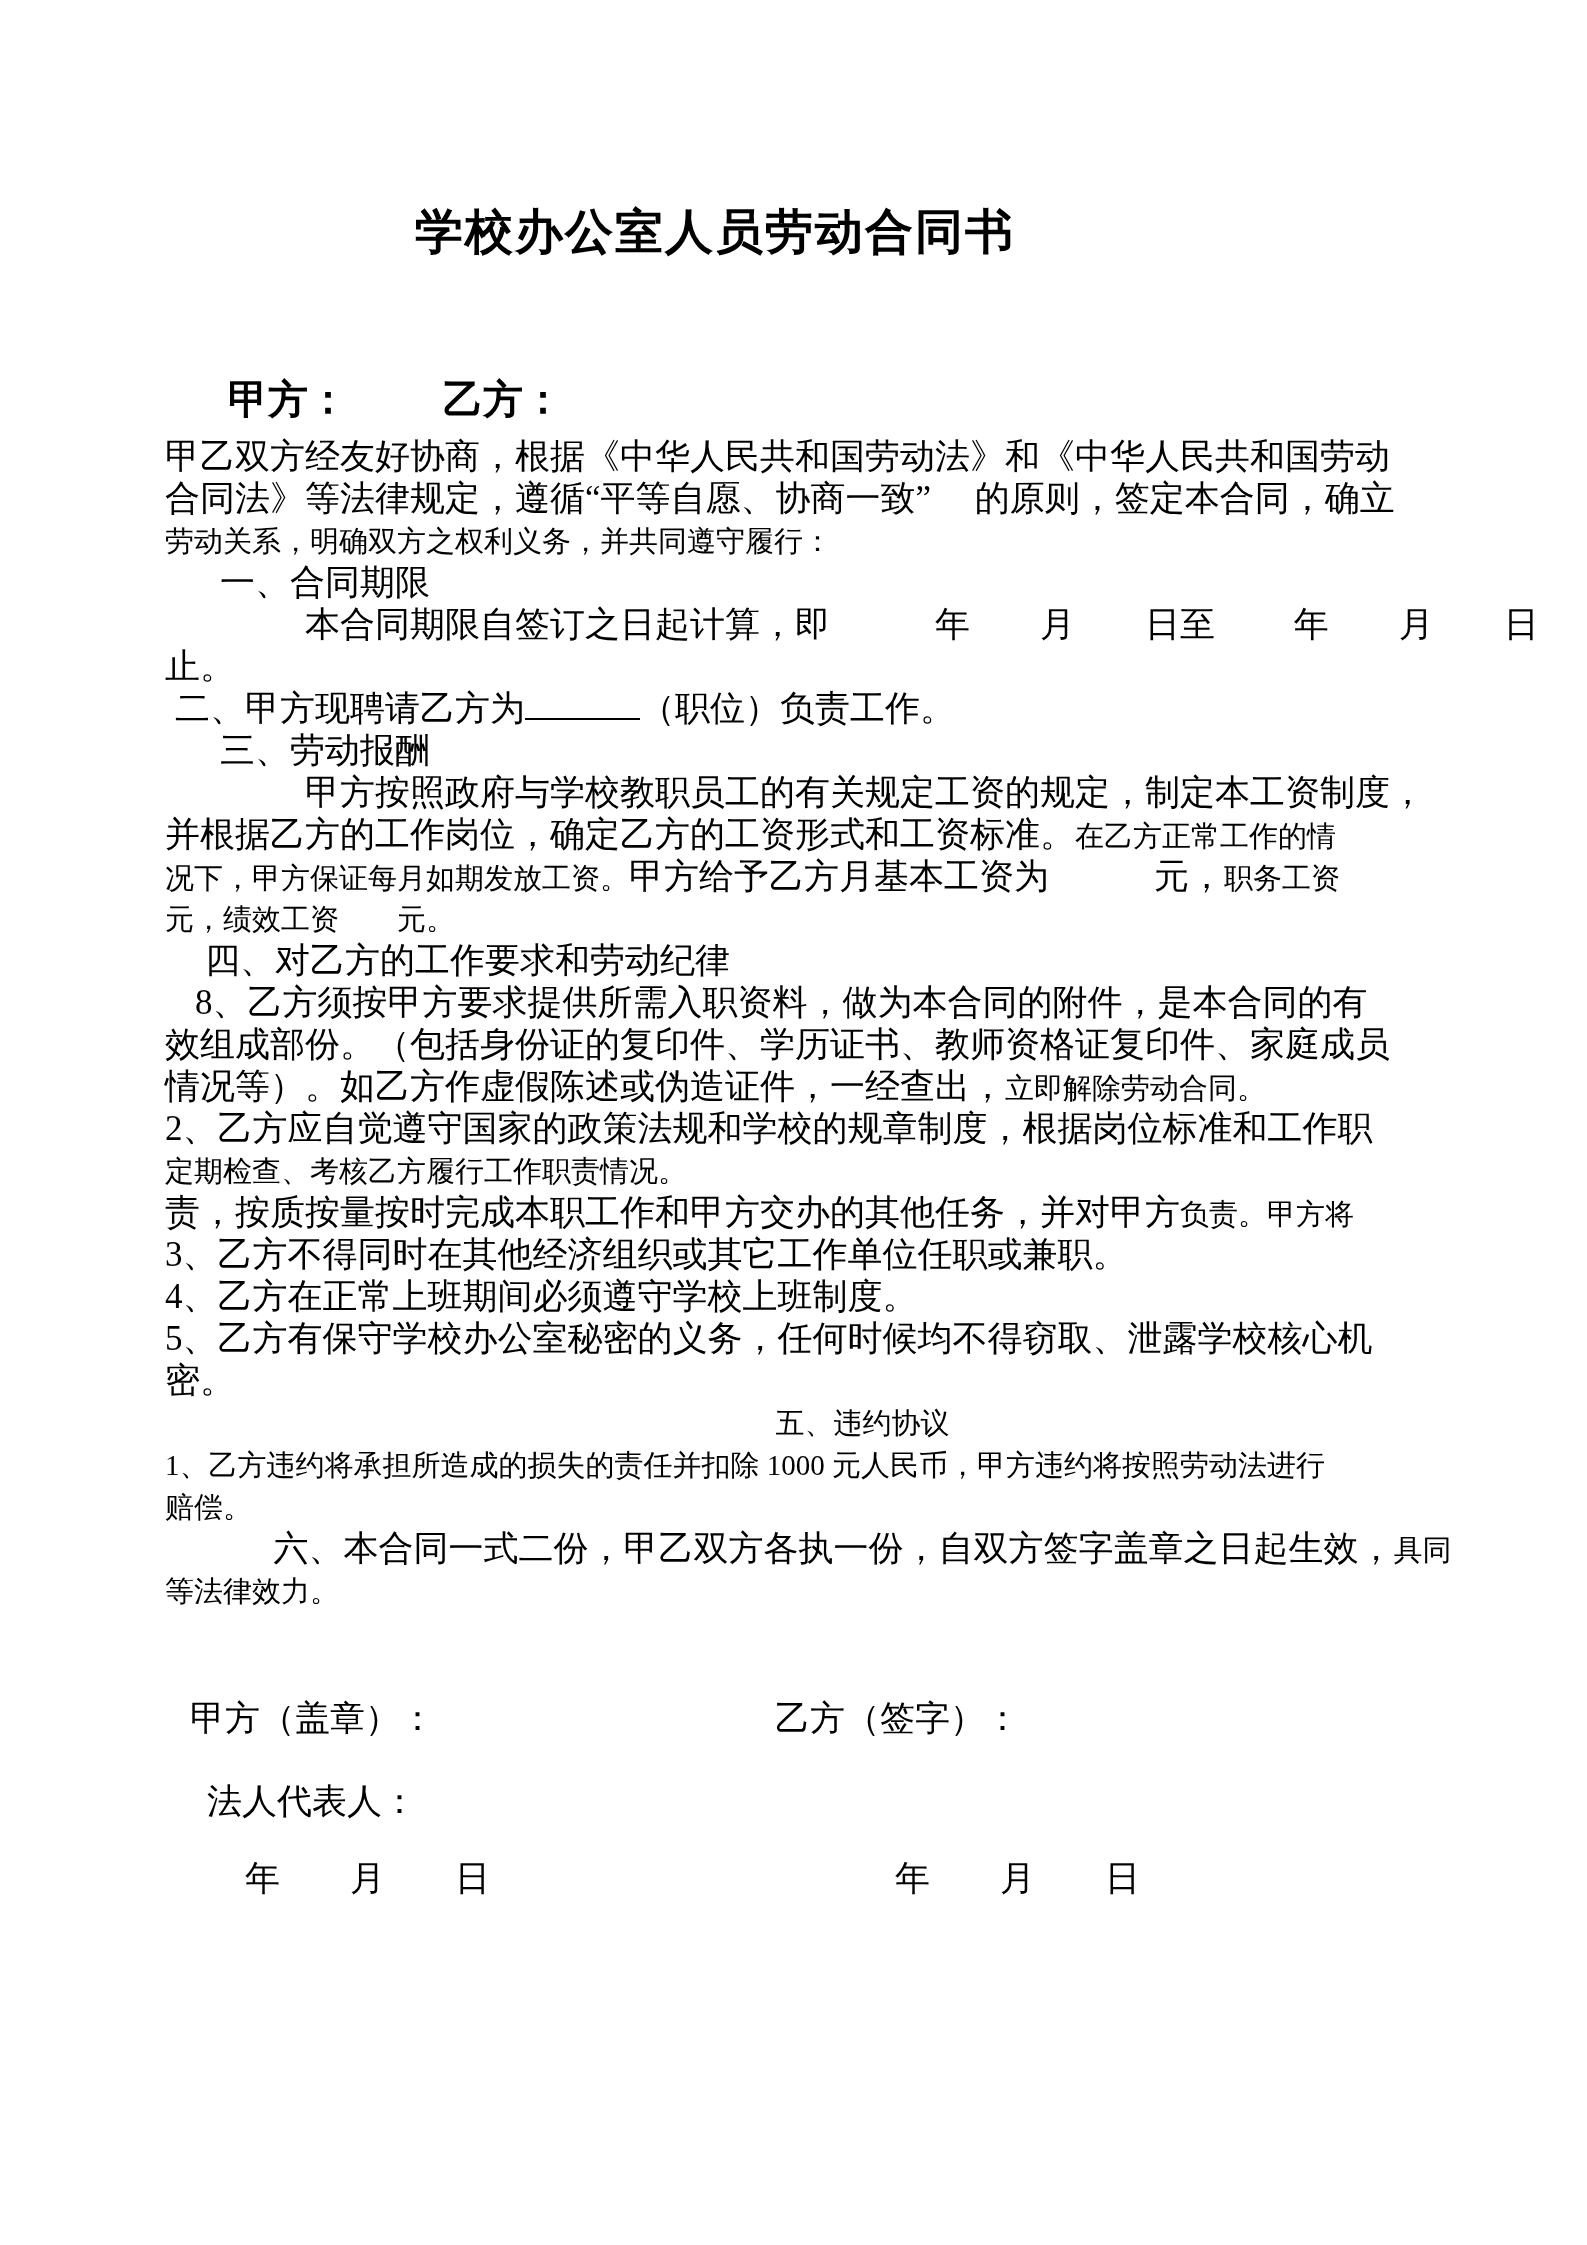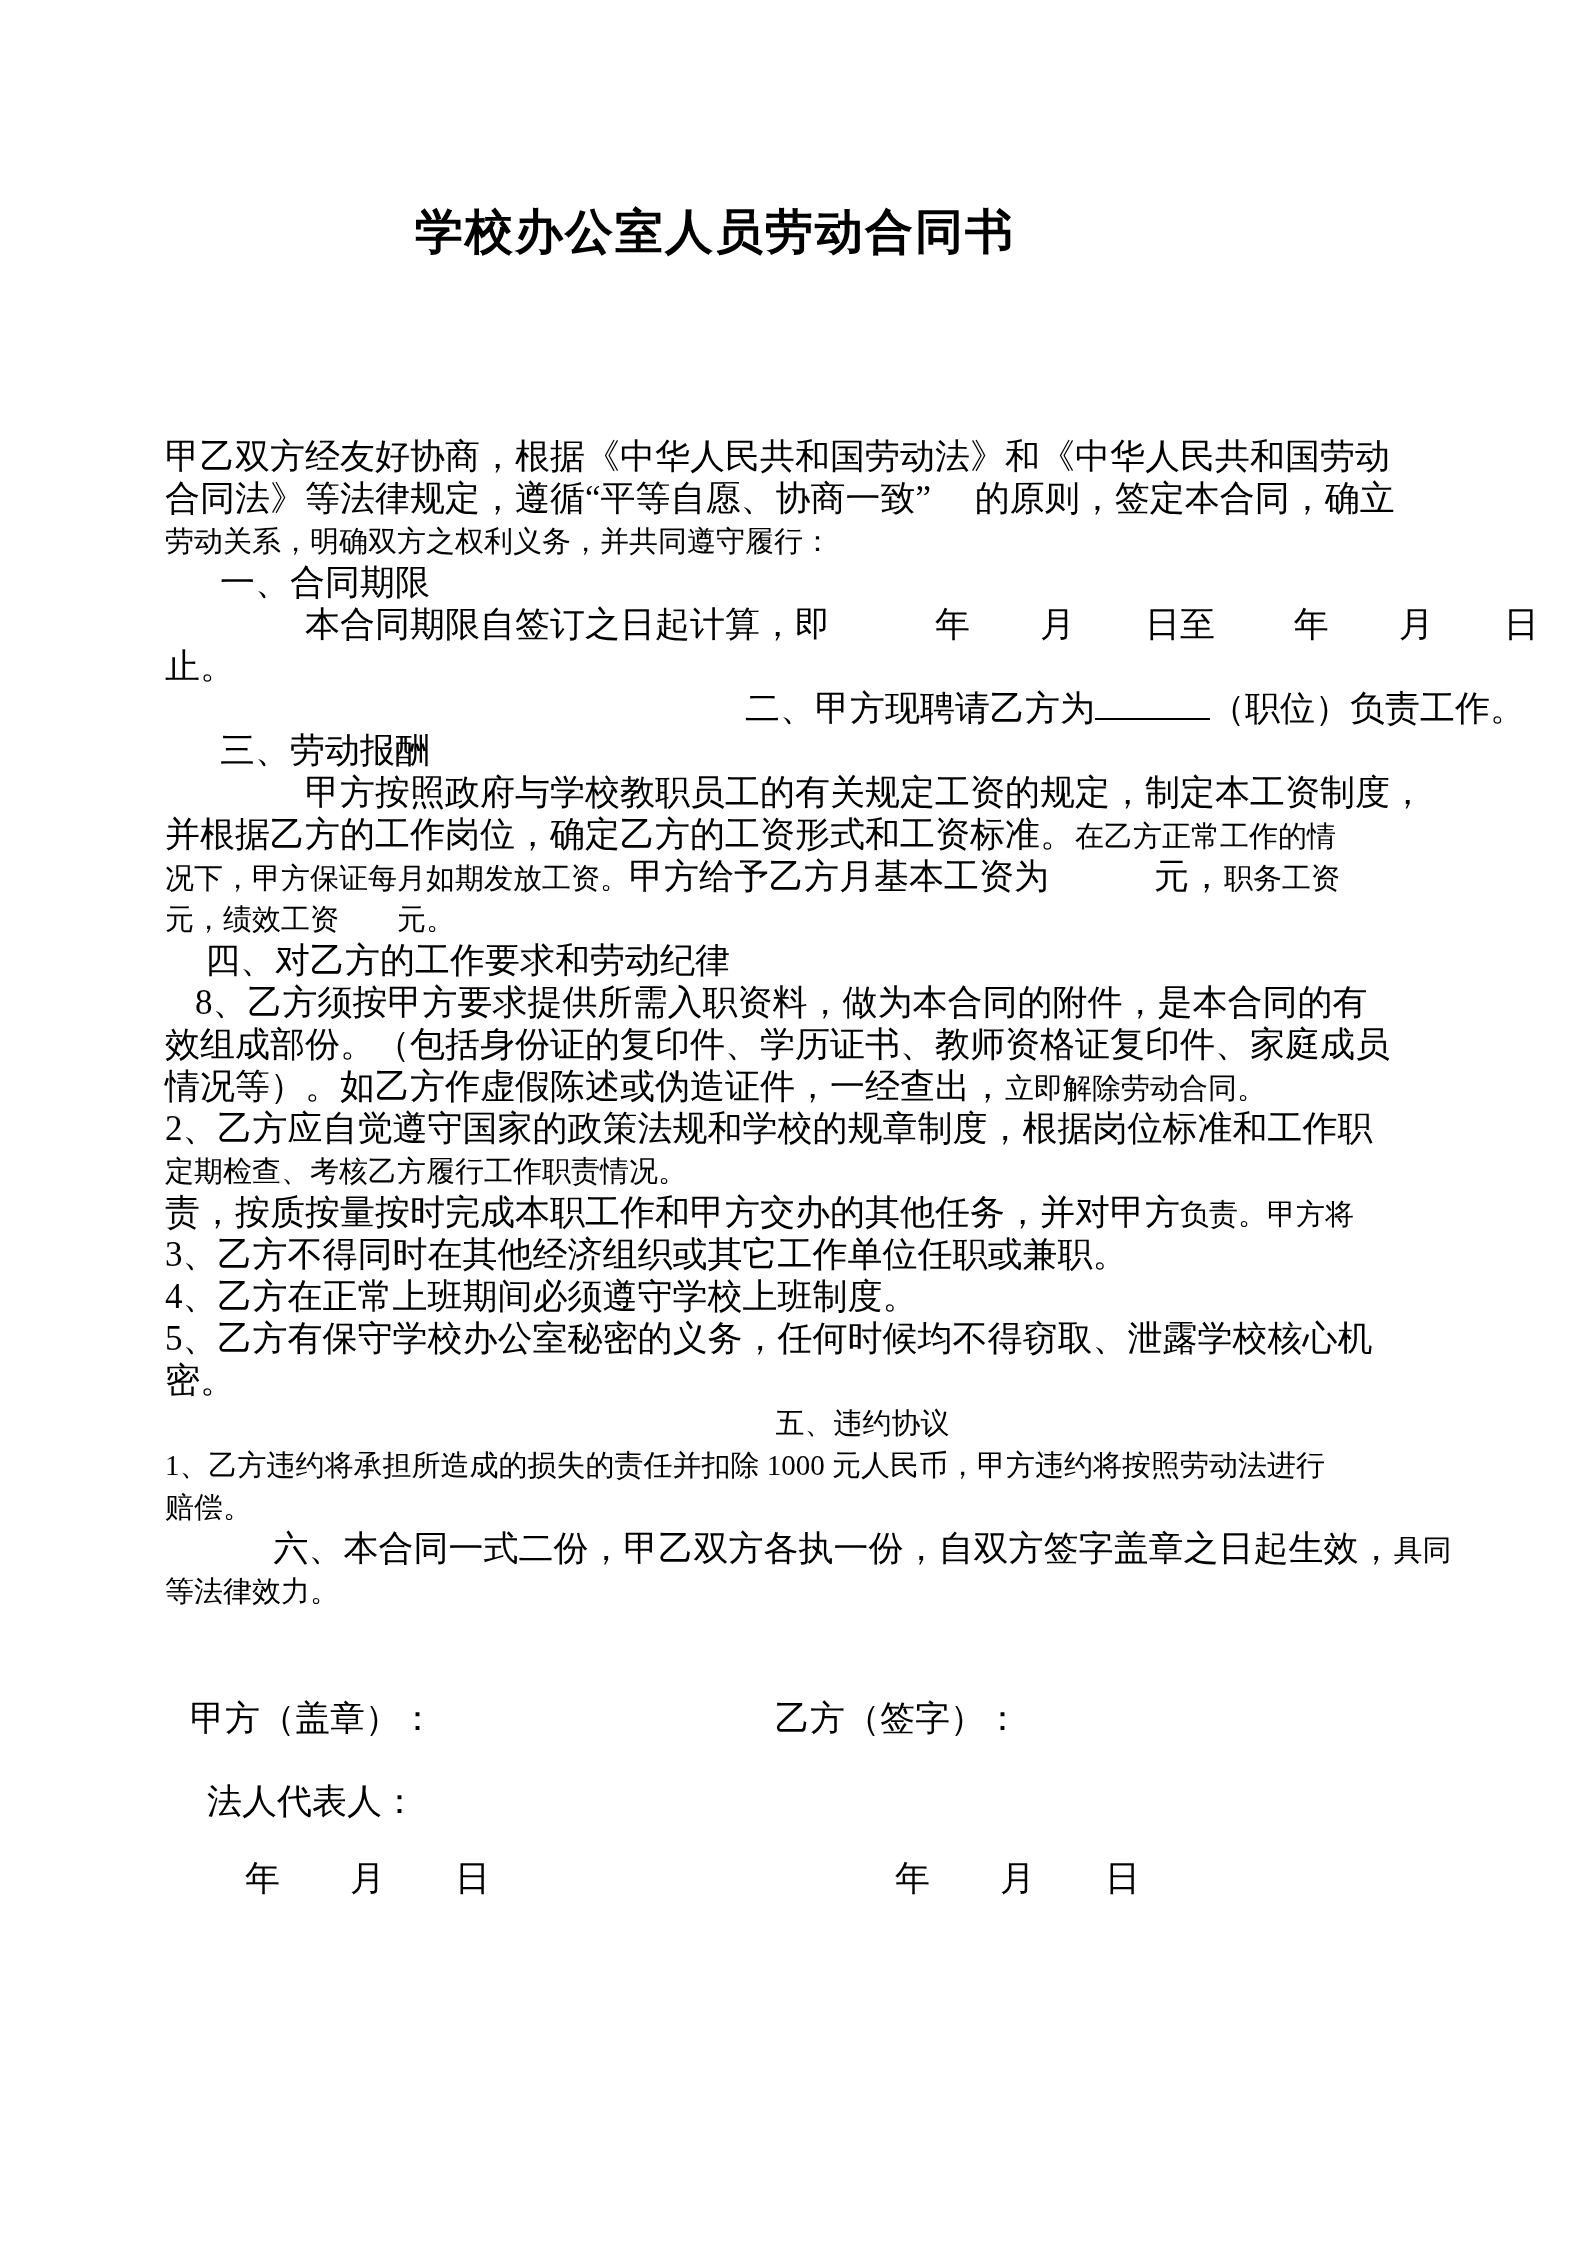--- a/index.html
+++ b/index.html
@@ -31,33 +31,35 @@
     height:42px;line-height:42px;white-space:pre;
   }
   .lg{font-size:35px;}
   .sm{font-size:29px;}
   .blank{
     display:inline-block;width:115px;height:30px;
     border-bottom:2px solid #000;
   }
   .ind55{margin-left:55px;}
   .ind140{margin-left:140px;}
-  .ind10{margin-left:10px;text-align:right;}
+  .ind10{margin-left:10px;}
   .ind40{margin-left:40px;}
   .ind30{margin-left:30px;}
   .ind45{margin-left:35px;text-align:center;}
   .sigrow{position:absolute;font-size:35px;white-space:pre;}
 </style>
 </head>
 <body>
 
 <div class="page">
 
   <div class="title">学校办公室人员劳动合同书</div>
 
+  <div class="parties"><span>甲方：</span><span class="party-gap"></span><span>乙方：</span>
+  </div>
 
   <div class="body">
     <div class="ln"><span class="lg">甲乙双方经友好协商，根据《中华人民共和国劳动法》和《中华人民共和国劳动</span></div>
     <div class="ln"><span class="lg">合同法》等法律规定，遵循“平等自愿、协商一致”　 的原则，签定本合同，确立</span></div>
     <div class="ln"><span class="sm">劳动关系，明确双方之权利义务，并共同遵守履行：</span></div>
 
     <div class="ln ind55"><span class="lg">一、合同期限</span></div>
     <div class="ln ind140"><span class="lg">本合同期限自签订之日起计算，即　　　年　　月　　日至　　 年　　月　　日</span></div>
     <div class="ln"><span class="lg">止。</span></div>
 

